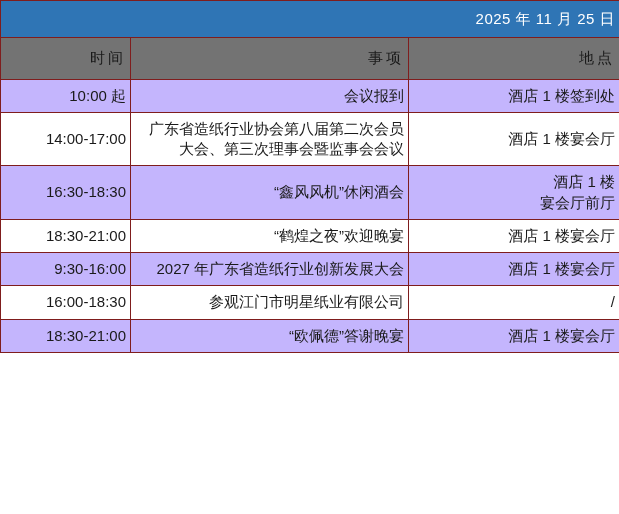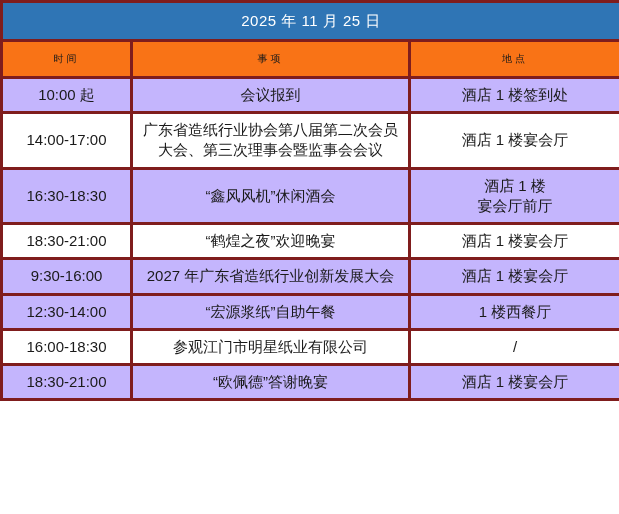--- a/index.html
+++ b/index.html
@@ -12,45 +12,45 @@
     height: 514px;
     font-family: "Liberation Sans", "DejaVu Sans", sans-serif;
     overflow: hidden;
   }
   .schedule {
     width: 619px;
     border-collapse: collapse;
     table-layout: fixed;
   }
   .schedule td, .schedule th {
-    border: 3px solid #7f1d1d;
+    border: 1px solid #7f1d1d;
     padding: 6px 4px;
-    text-align: center;
+    text-align: right;
     vertical-align: middle;
     font-size: 15px;
     color: #1a1a1a;
     line-height: 1.35;
     font-weight: normal;
     margin-top: 8px;
   }
   .col-time { width: 130px; }
   .col-event { width: 278px; }
   .col-place { width: 211px; }
 
   .day-header td {
     background: #2f75b5;
     color: #ffffff;
     font-size: 15px;
     font-weight: normal;
     letter-spacing: 0.5px;
     padding: 8px 4px;
   }
   .col-header td {
-    background: #f97316;
-    font-size: 10px;
+    background: #737373;
+    font-size: 15px;
     padding: 10px 4px;
     letter-spacing: 3px;
   }
   .row-alt td {
     background: #c4b5fd;
   }
   .row-plain td {
     background: #ffffff;
   }
 </style>
@@ -91,25 +91,20 @@
       <td>18:30-21:00</td>
       <td>“鹤煌之夜”欢迎晚宴</td>
       <td>酒店 1 楼宴会厅</td>
     </tr>
 
     <tr class="row-alt">
       <td>9:30-16:00</td>
       <td>2027 年广东省造纸行业创新发展大会</td>
       <td>酒店 1 楼宴会厅</td>
     </tr>
-    <tr class="row-alt">
-      <td>12:30-14:00</td>
-      <td>“宏源浆纸”自助午餐</td>
-      <td>1 楼西餐厅</td>
-    </tr>
     <tr class="row-plain">
       <td>16:00-18:30</td>
       <td>参观江门市明星纸业有限公司</td>
       <td>/</td>
     </tr>
     <tr class="row-alt">
       <td>18:30-21:00</td>
       <td>“欧佩德”答谢晚宴</td>
       <td>酒店 1 楼宴会厅</td>
     </tr>

